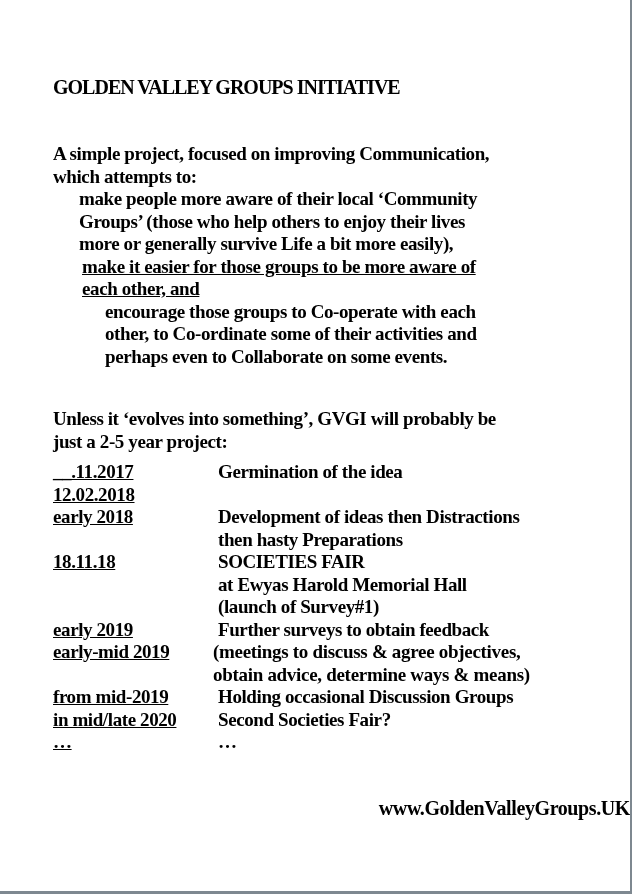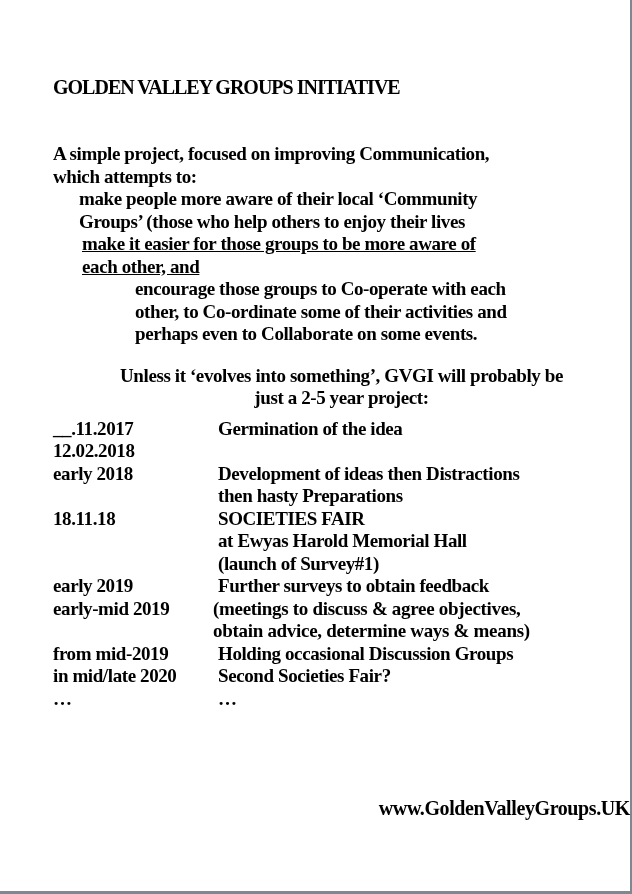--- a/index.html
+++ b/index.html
@@ -23,26 +23,26 @@
     white-space:nowrap;
   }
   .bline{
     font-size:19px;
     letter-spacing:-0.4px;
     line-height:22.5px;
     white-space:nowrap;
   }
   .ind1{margin-left:26px;}
   .ind2{margin-left:29px;text-decoration:underline;}
-  .ind3{margin-left:82px;font-family:Liberation Serif, serif;}
+  .ind3{margin-left:52px;font-family:Liberation Serif, serif;}
   .intro{margin-top:39px;}
-  .lead2{margin-top:19px;text-align:center;}
+  .lead2{margin-top:40px;}
   .timeline{margin-top:8px;}
   .trow{display:flex;align-items:flex-start;}
-  .tdate{width:165px;flex:none;}
+  .tdate{width:165px;flex:none;text-decoration:underline;}
   .tdesc{flex:none;}
   .tline.small{font-size:19px;letter-spacing:-0.3px;margin-left:-5px;}
   .caret{
     display:inline-block;
     width:2px;height:24px;
     background:#000;
     vertical-align:-5px;
     margin-left:1px;
   }
   .footer{
@@ -59,20 +59,21 @@
 <div class="page">
   <div class="content">
 
     <div class="title">GOLDEN VALLEY GROUPS INITIATIVE</div>
 
     <div class="intro">
       <div class="bline">A simple project, focused on improving Communication,</div>
       <div class="bline">which attempts to:</div>
       <div class="bline ind1">make people more aware of their local ‘Community</div>
       <div class="bline ind1">Groups’ (those who help others to enjoy their lives</div>
+      <div class="bline ind1">more or generally survive Life a bit more easily),</div>
       <div class="bline ind2">make it easier for those groups to be more aware of</div>
       <div class="bline ind2">each other, and</div>
       <div class="bline ind3">encourage those groups to Co-operate with each</div>
       <div class="bline ind3">other, to Co-ordinate some of their activities and</div>
       <div class="bline ind3">perhaps even to Collaborate on some events.</div>
     </div>
 
     <div class="lead2">
       <div class="bline">Unless it ‘evolves into something’, GVGI will probably be</div>
       <div class="bline">just a 2-5 year project:</div>

